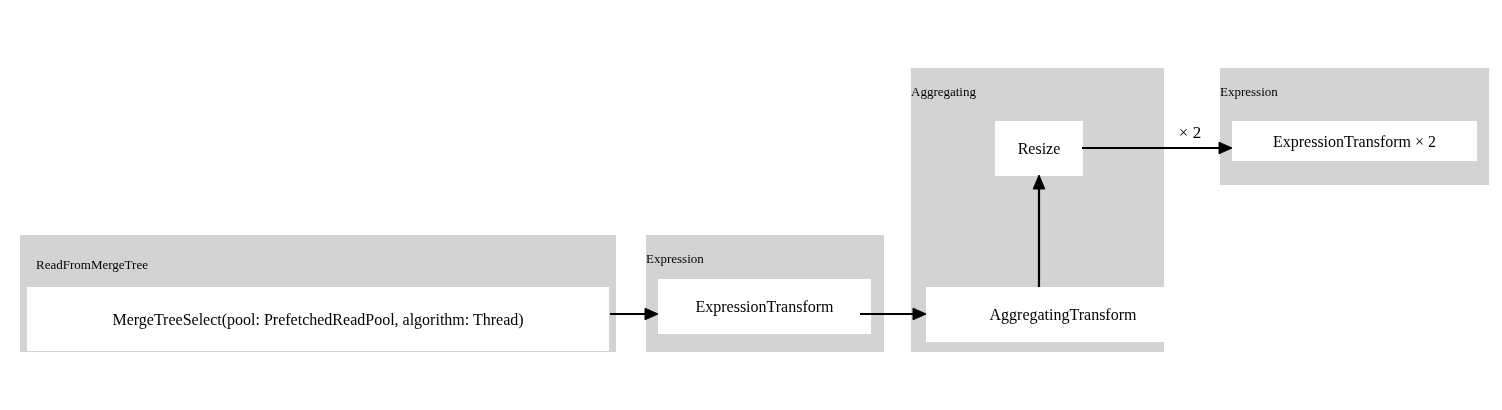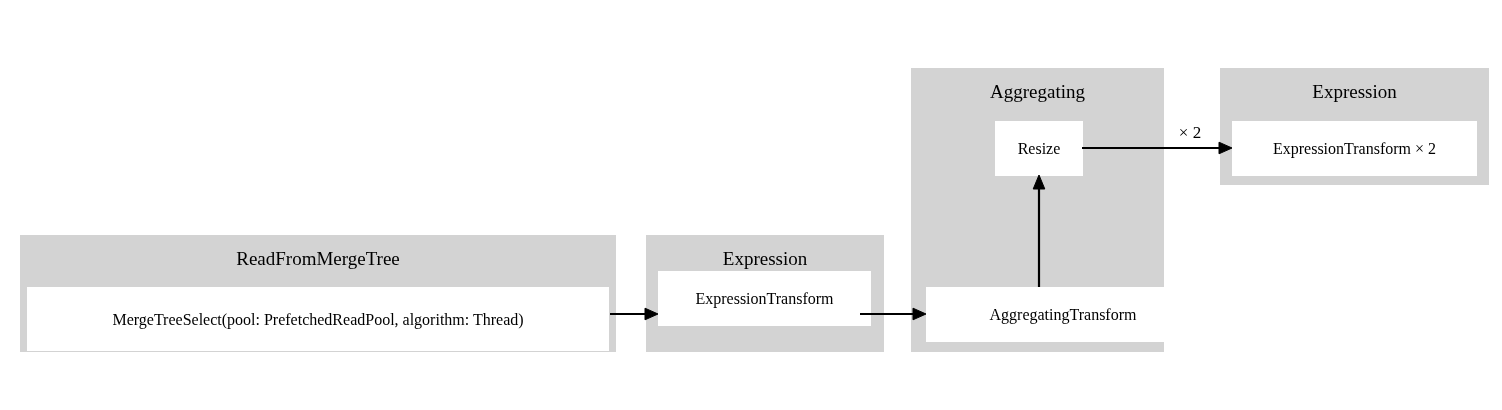--- a/index.html
+++ b/index.html
@@ -18,23 +18,23 @@
   }
   .cluster {
     position: absolute;
     background: #d3d3d3;
     box-sizing: border-box;
   }
   .cluster-title {
     position: absolute;
     left: 0;
     right: 0;
-    text-align: center;
+    text-align: left;
     color: #000000;
-    font-size: 19px;
+    font-size: 13px;
     line-height: 19px;
     white-space: nowrap;
   }
   .node {
     position: absolute;
     background: #ffffff;
     box-sizing: border-box;
     display: flex;
     align-items: center;
     justify-content: center;
@@ -70,38 +70,38 @@
     stroke: #000000;
     stroke-width: 1px;
   }
 </style>
 </head>
 <body>
 
 <div id="canvas">
 
   <div class="cluster" style="left:20px; top:235px; width:596px; height:117px;">
-    <div class="cluster-title" style="top:14px;">ReadFromMergeTree</div>
+    <div class="cluster-title" style="top:20px;padding-left:16px;">ReadFromMergeTree</div>
     <div class="node" style="left:7px; top:52px; width:582px; height:64px;">MergeTreeSelect(pool: PrefetchedReadPool, algorithm: Thread)</div>
   </div>
 
   <div class="cluster" style="left:646px; top:235px; width:238px; height:117px;">
     <div class="cluster-title" style="top:14px;">Expression</div>
-    <div class="node" style="left:12px; top:36px; width:213px; height:55px;">ExpressionTransform</div>
+    <div class="node" style="left:12px; top:44px; width:213px; height:55px;">ExpressionTransform</div>
   </div>
 
   <div class="cluster" style="left:911px; top:68px; width:253px; height:284px;">
     <div class="cluster-title" style="top:14px;">Aggregating</div>
     <div class="node" style="left:84px; top:53px; width:88px; height:55px;">Resize</div>
     <div class="node" style="left:15px; top:219px; width:274px; height:55px;">AggregatingTransform</div>
   </div>
 
   <div class="cluster" style="left:1220px; top:68px; width:269px; height:117px;">
     <div class="cluster-title" style="top:14px;">Expression</div>
-    <div class="node" style="left:12px; top:53px; width:245px; height:55px;">ExpressionTransform × 2</div>
+    <div class="node" style="left:12px; top:53px; width:245px; height:40px;">ExpressionTransform × 2</div>
   </div>
 
   <svg class="edges" viewBox="0 0 1502 410">
     <g>
       <line x1="610" y1="314" x2="645" y2="314"></line>
       <polygon points="645,308.2 658,314 645,319.8"></polygon>
     </g>
     <g>
       <line x1="860" y1="314" x2="913" y2="314"></line>
       <polygon points="913,308.2 926,314 913,319.8"></polygon>

